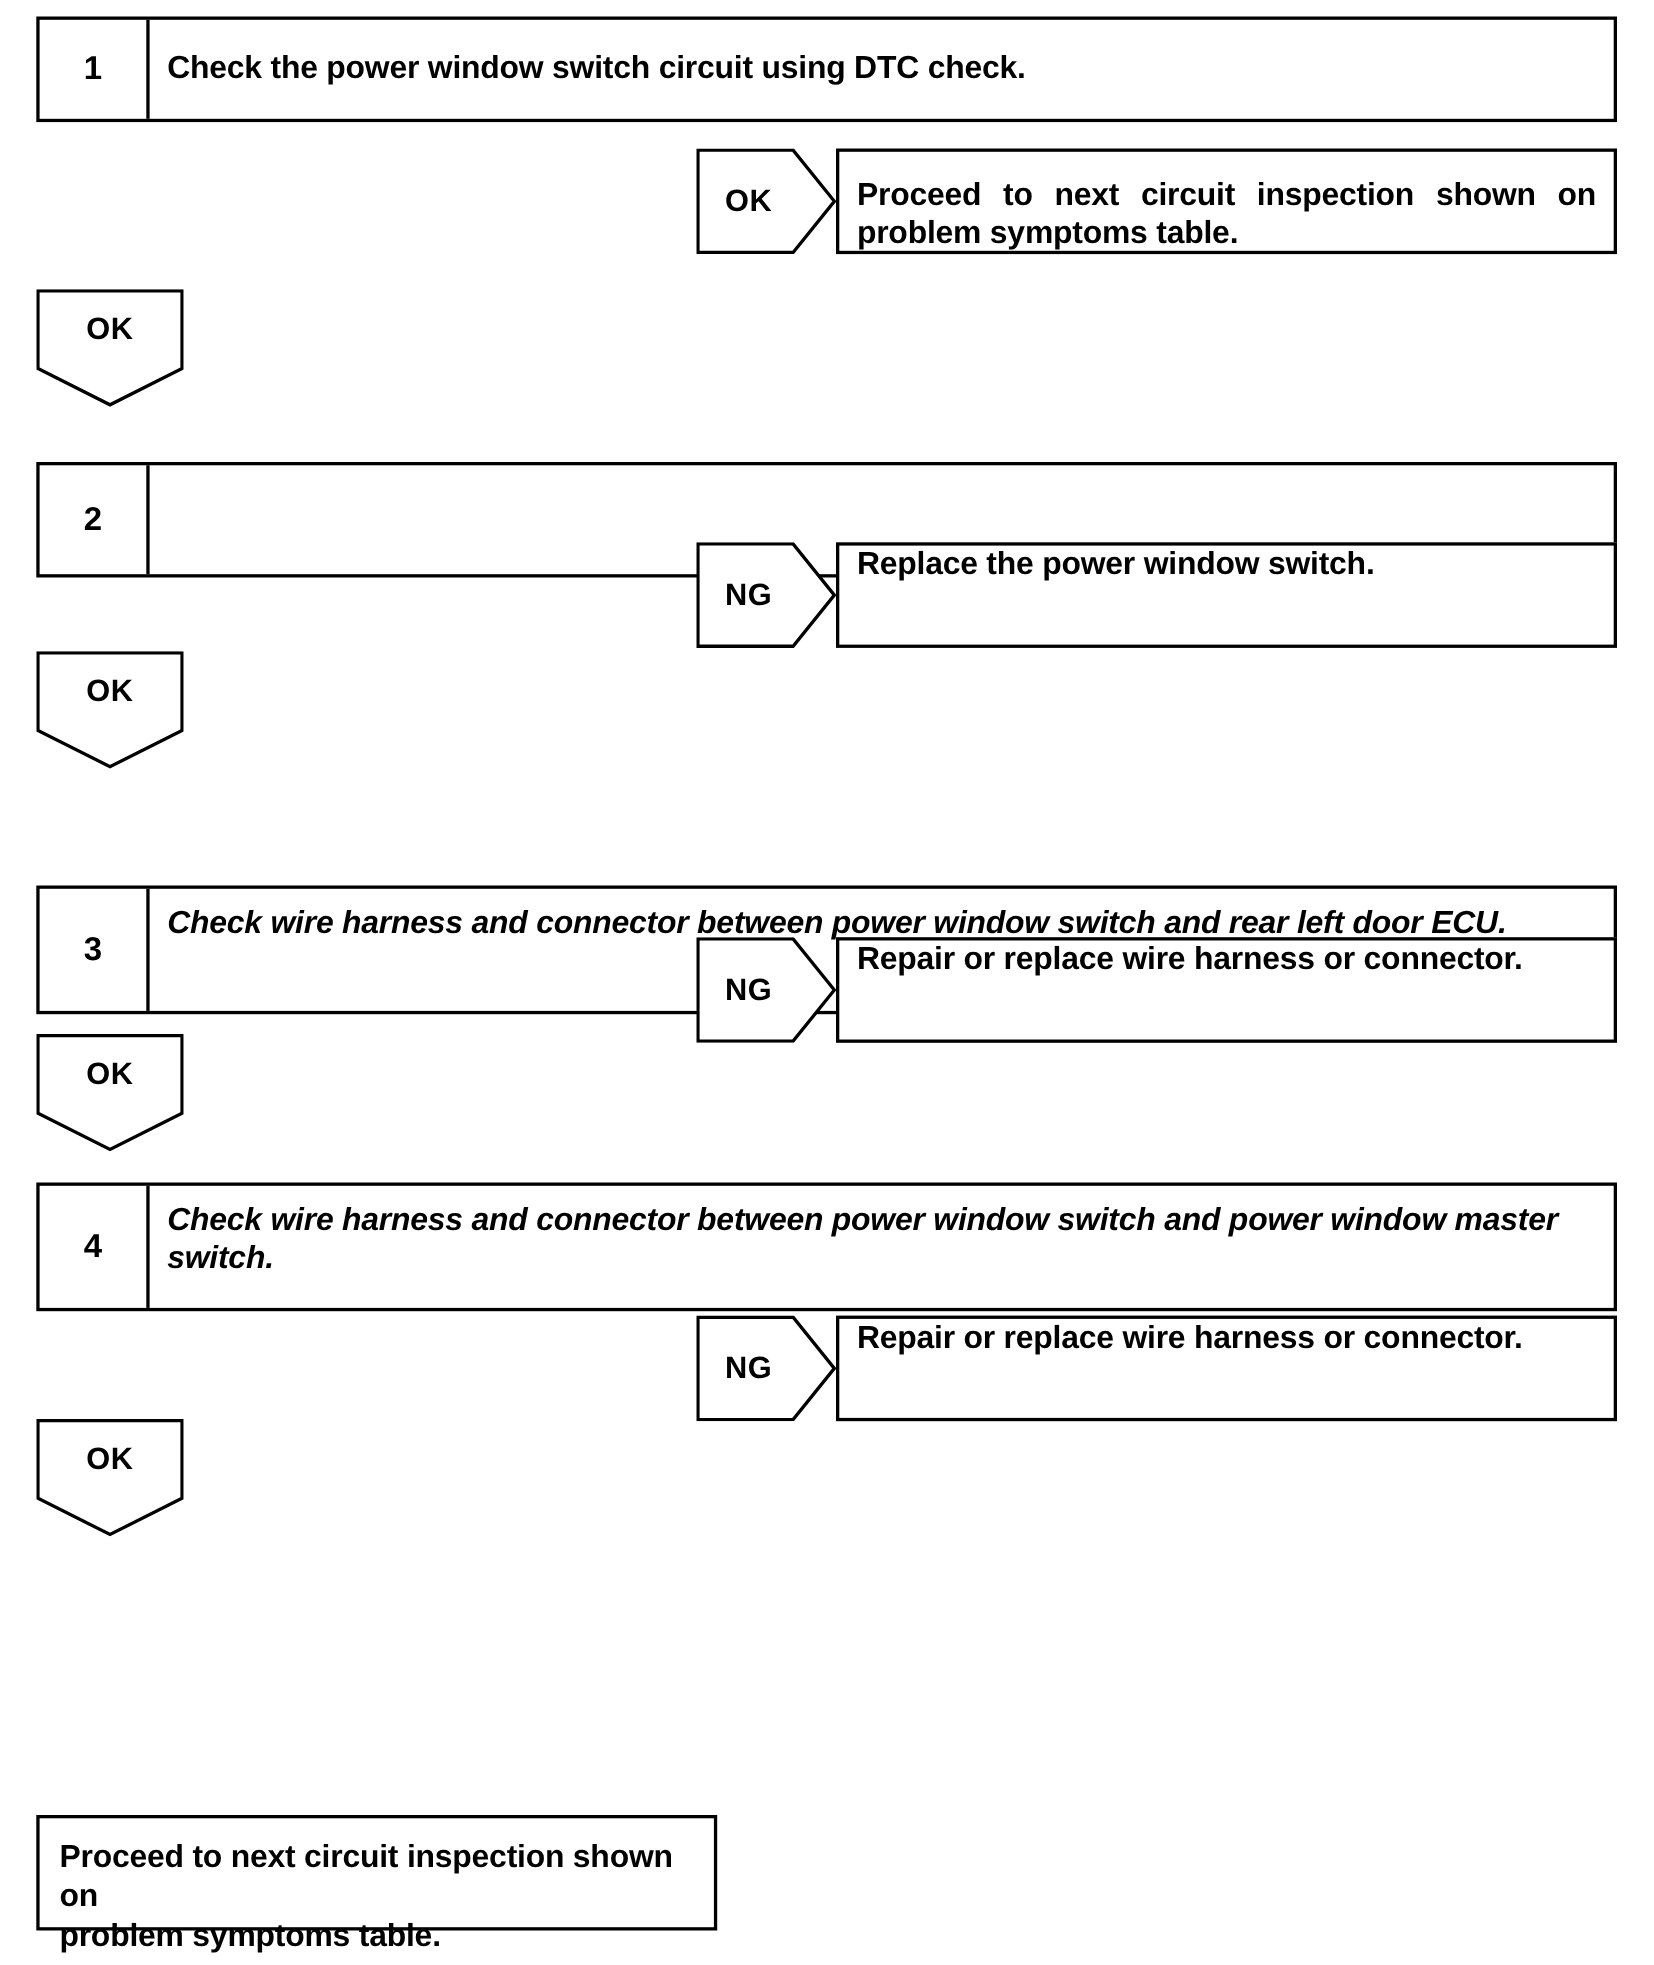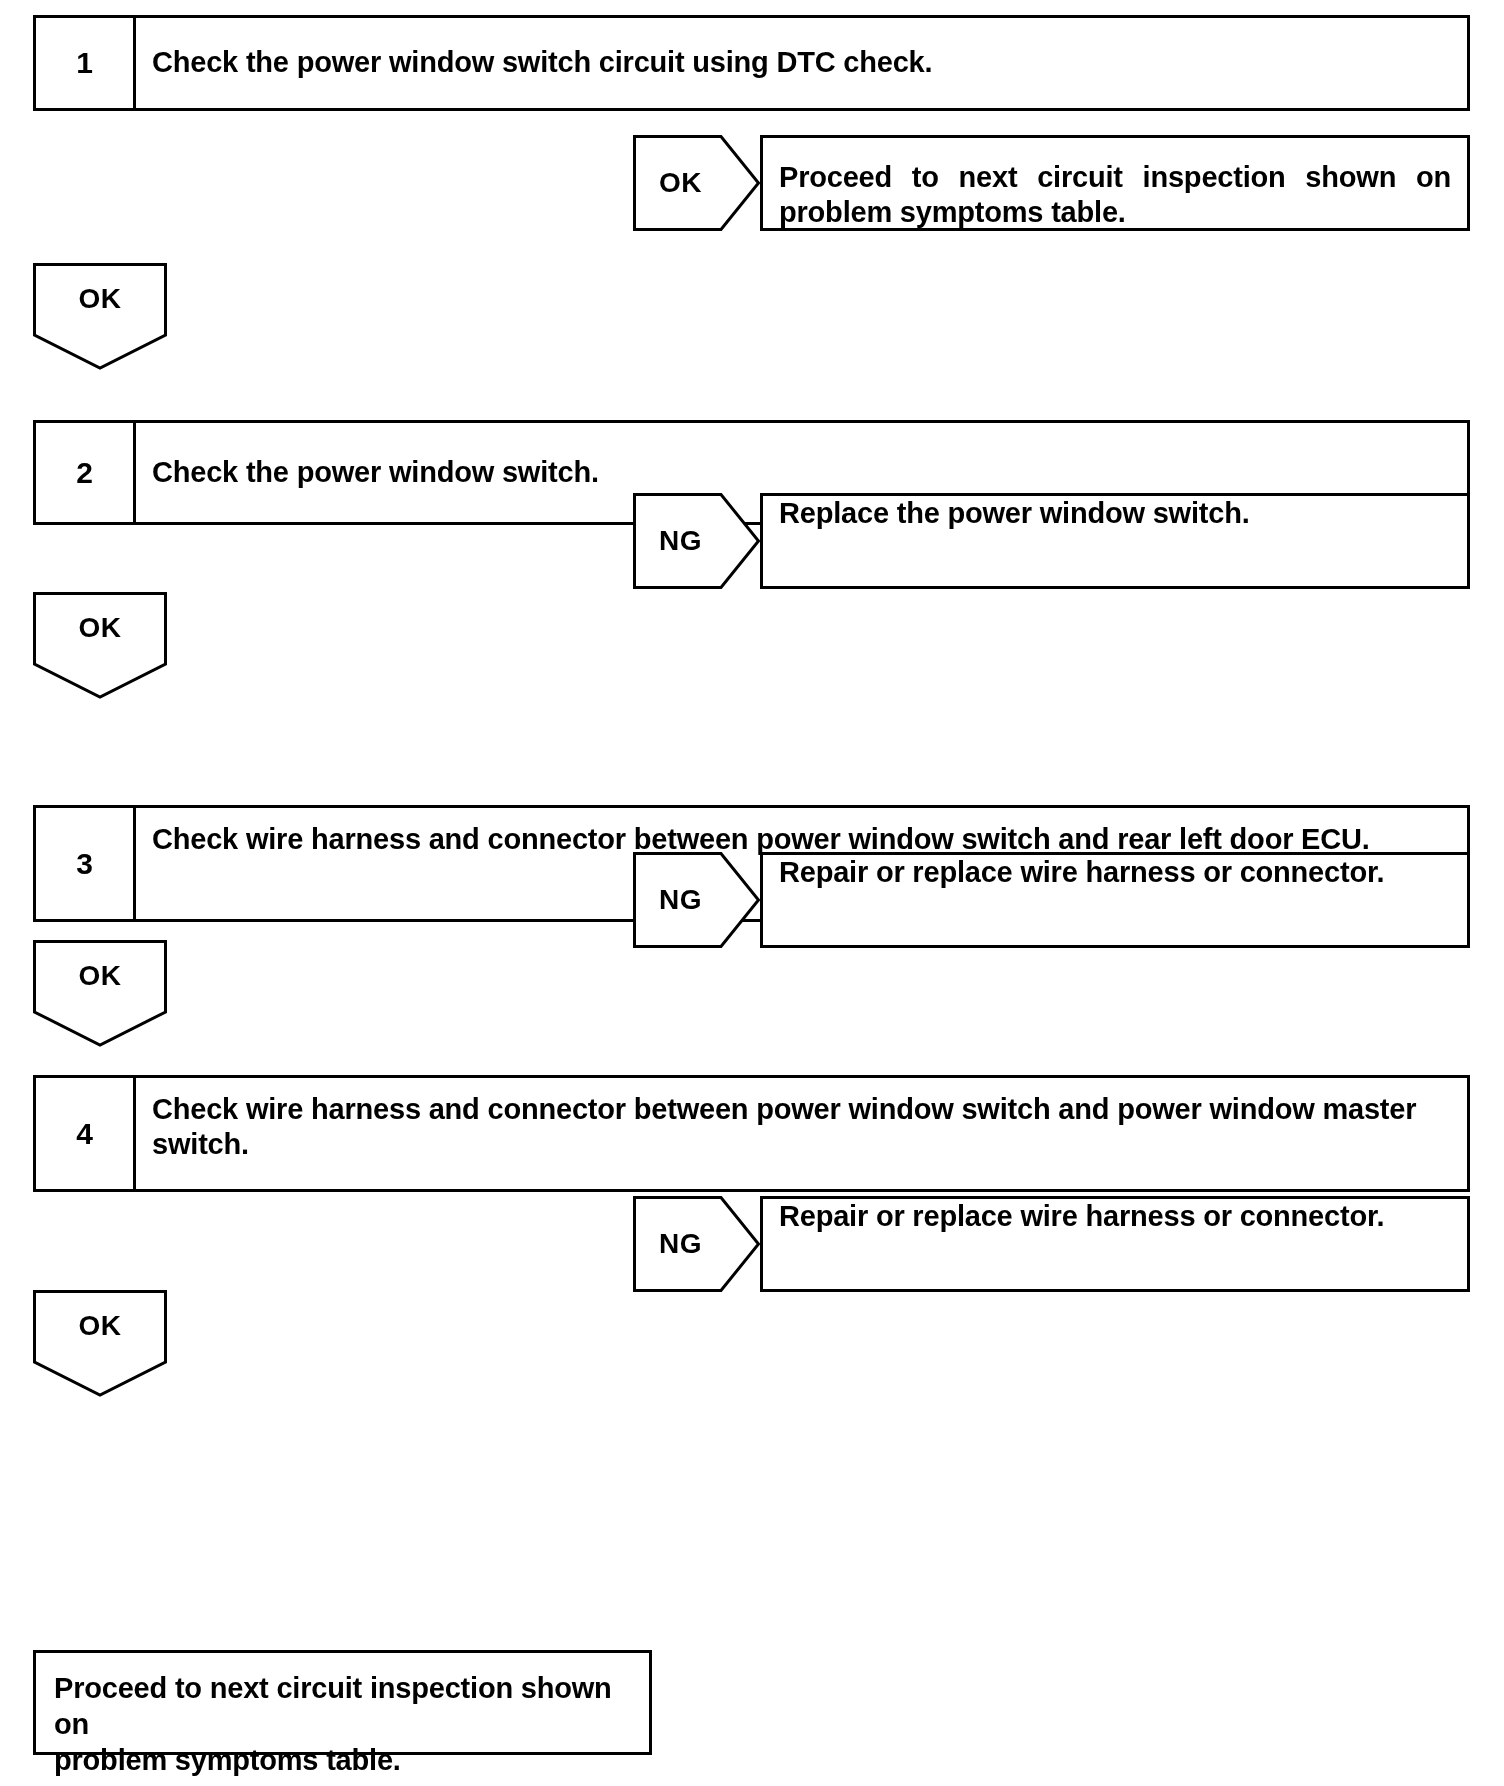--- a/index.html
+++ b/index.html
@@ -49,20 +49,21 @@
     display: flex;
     align-items: center;
     font-size: 29px;
     font-weight: bold;
     line-height: 1.22;
     letter-spacing: -0.2px;
   }
   .step-text.two-line {
     align-items: flex-start;
     padding-top: 14px;
+    font-style: italic;
   }
 
   
   .branch-row {
     position: absolute;
   }
   .judge-flag {
     position: absolute;
     left: 0;
     top: 0;
@@ -177,21 +178,20 @@
 
   <div class="down-flag" data-name="continue-pennant-1" style="left:33px; top:263px; width:134px; height:107px;">
     <svg viewBox="0 0 134 107" preserveAspectRatio="none">
       <path d="M 1.5,1.5 L 132.5,1.5 L 132.5,72 L 67,105 L 1.5,72 Z" fill="#ffffff" stroke="#000000" stroke-width="3" stroke-linejoin="miter"></path>
     </svg>
     <div class="dl" data-name="continue-label-1">OK</div>
   </div>
 
   <div class="step-box" data-name="step-box-2" style="left:33px; top:420px; width:1437px; height:105px;">
     <div class="step-num" data-name="step-number-2">2</div>
-    <div class="step-text" data-name="step-text-2">Check the power window switch.</div>
   </div>
 
   <div class="branch-row" data-name="branch-row-2" style="left:633px; top:493px; width:837px; height:96px;">
     <div class="judge-flag" data-name="judgement-pennant-2">
       <svg viewBox="0 0 127 96" preserveAspectRatio="none">
         <path d="M 1.5,1.5 L 88,1.5 L 125.5,48 L 88,94.5 L 1.5,94.5 Z" fill="#ffffff" stroke="#000000" stroke-width="3" stroke-linejoin="miter"></path>
       </svg>
       <div class="judge-label" data-name="judgement-label-2">NG</div>
     </div>
     <div class="result-box" data-name="result-box-2" style="left:127px; top:0; width:710px; height:96px;">

